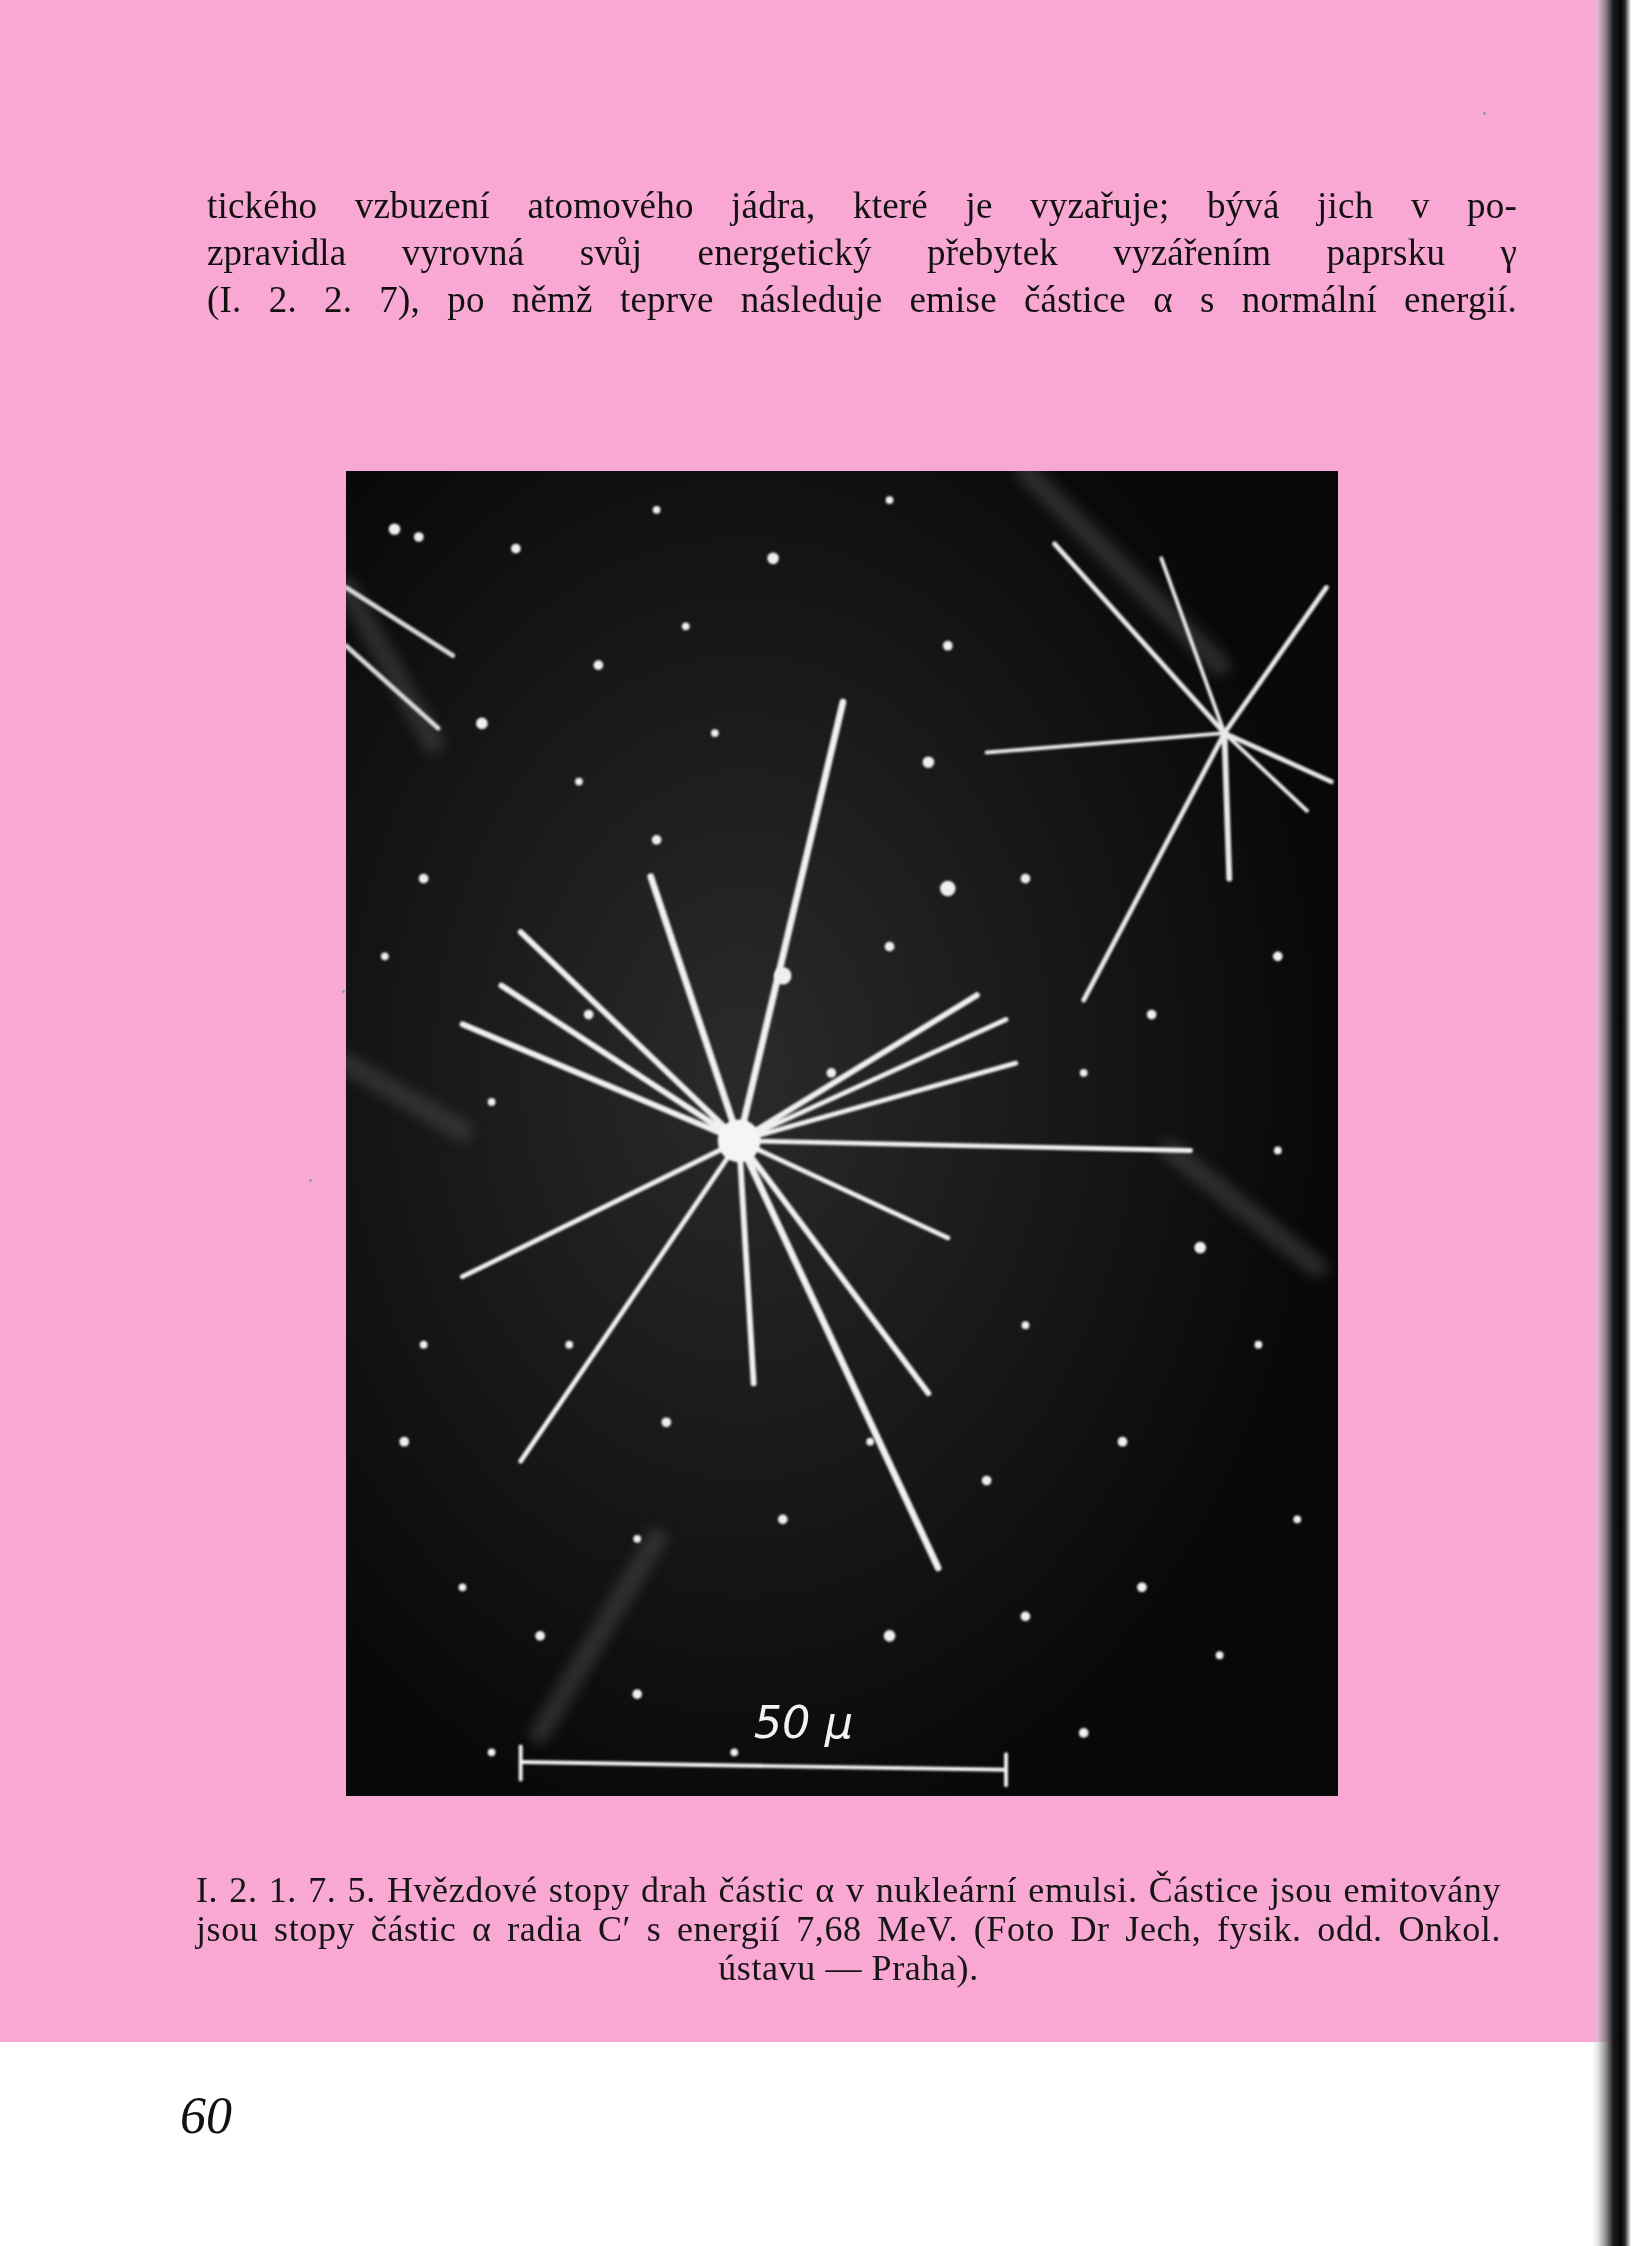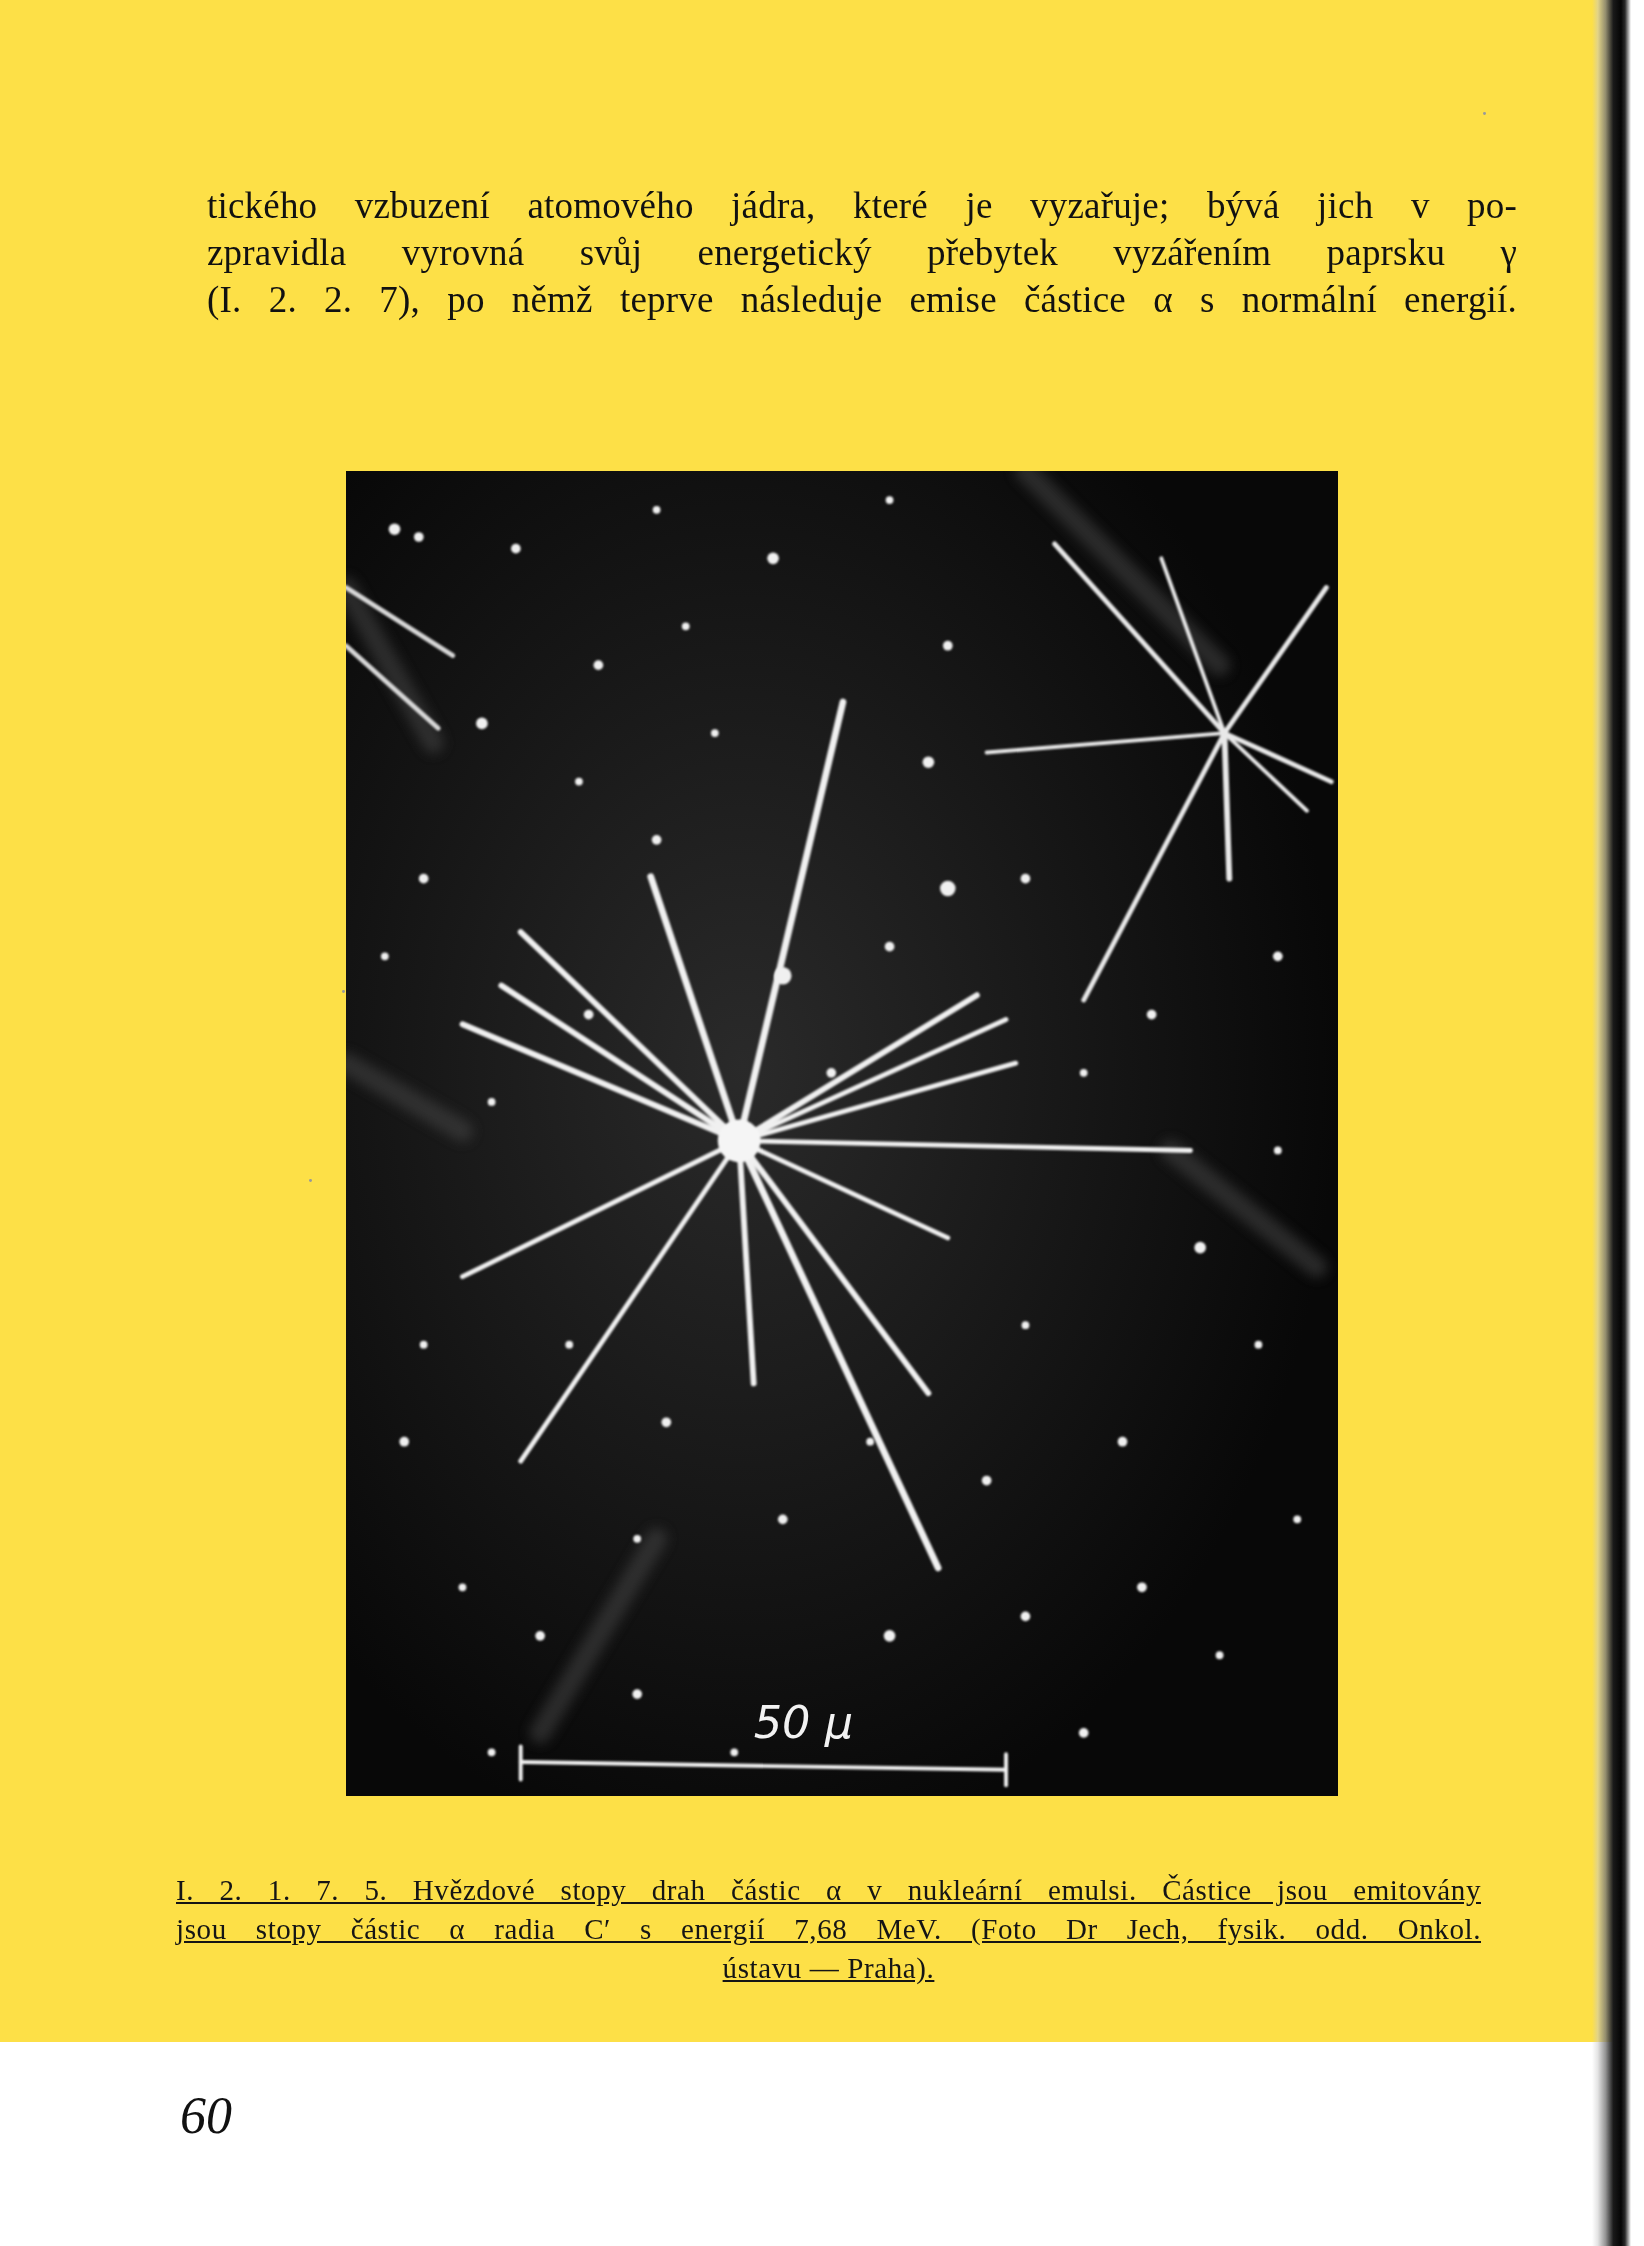--- a/index.html
+++ b/index.html
@@ -12,21 +12,21 @@
       height: 2246px;
       position: relative;
       overflow: hidden;
       font-family: "DejaVu Serif", "Liberation Serif", serif;
       color: #111111;
     }
     .page {
       position: absolute;
       left: 0; top: 0;
       width: 1645px; height: 2042px;
-      background: #fde047;
+      background: #f9a8d4;
     }
     
     .binding-shadow {
       position: absolute;
       top: 0;
       right: 0;
       width: 53px;
       height: 2246px;
       background: linear-gradient(to right,
         rgba(255,255,255,0) 0px,
@@ -67,29 +67,28 @@
     .photo svg {
       display: block;
       width: 100%;
       height: 100%;
     }
     .scale-label {
       font-family: "DejaVu Sans", "Liberation Sans", sans-serif;
     }
     .caption {
       position: absolute;
-      left: 176px;
+      left: 196px;
       top: 1871px;
       width: 1305px;
       font-family: "Liberation Serif", "DejaVu Serif", serif;
-      font-size: 29px;
+      font-size: 36px;
       line-height: 39px;
       color: #151515;
       letter-spacing: 0.6px;
-      text-decoration: underline;
     }
     .caption .cline {
       display: block;
       white-space: nowrap;
       text-align: justify;
       text-align-last: justify;
     }
     .caption .cline.last {
       text-align: left;
       text-align-last: center;

